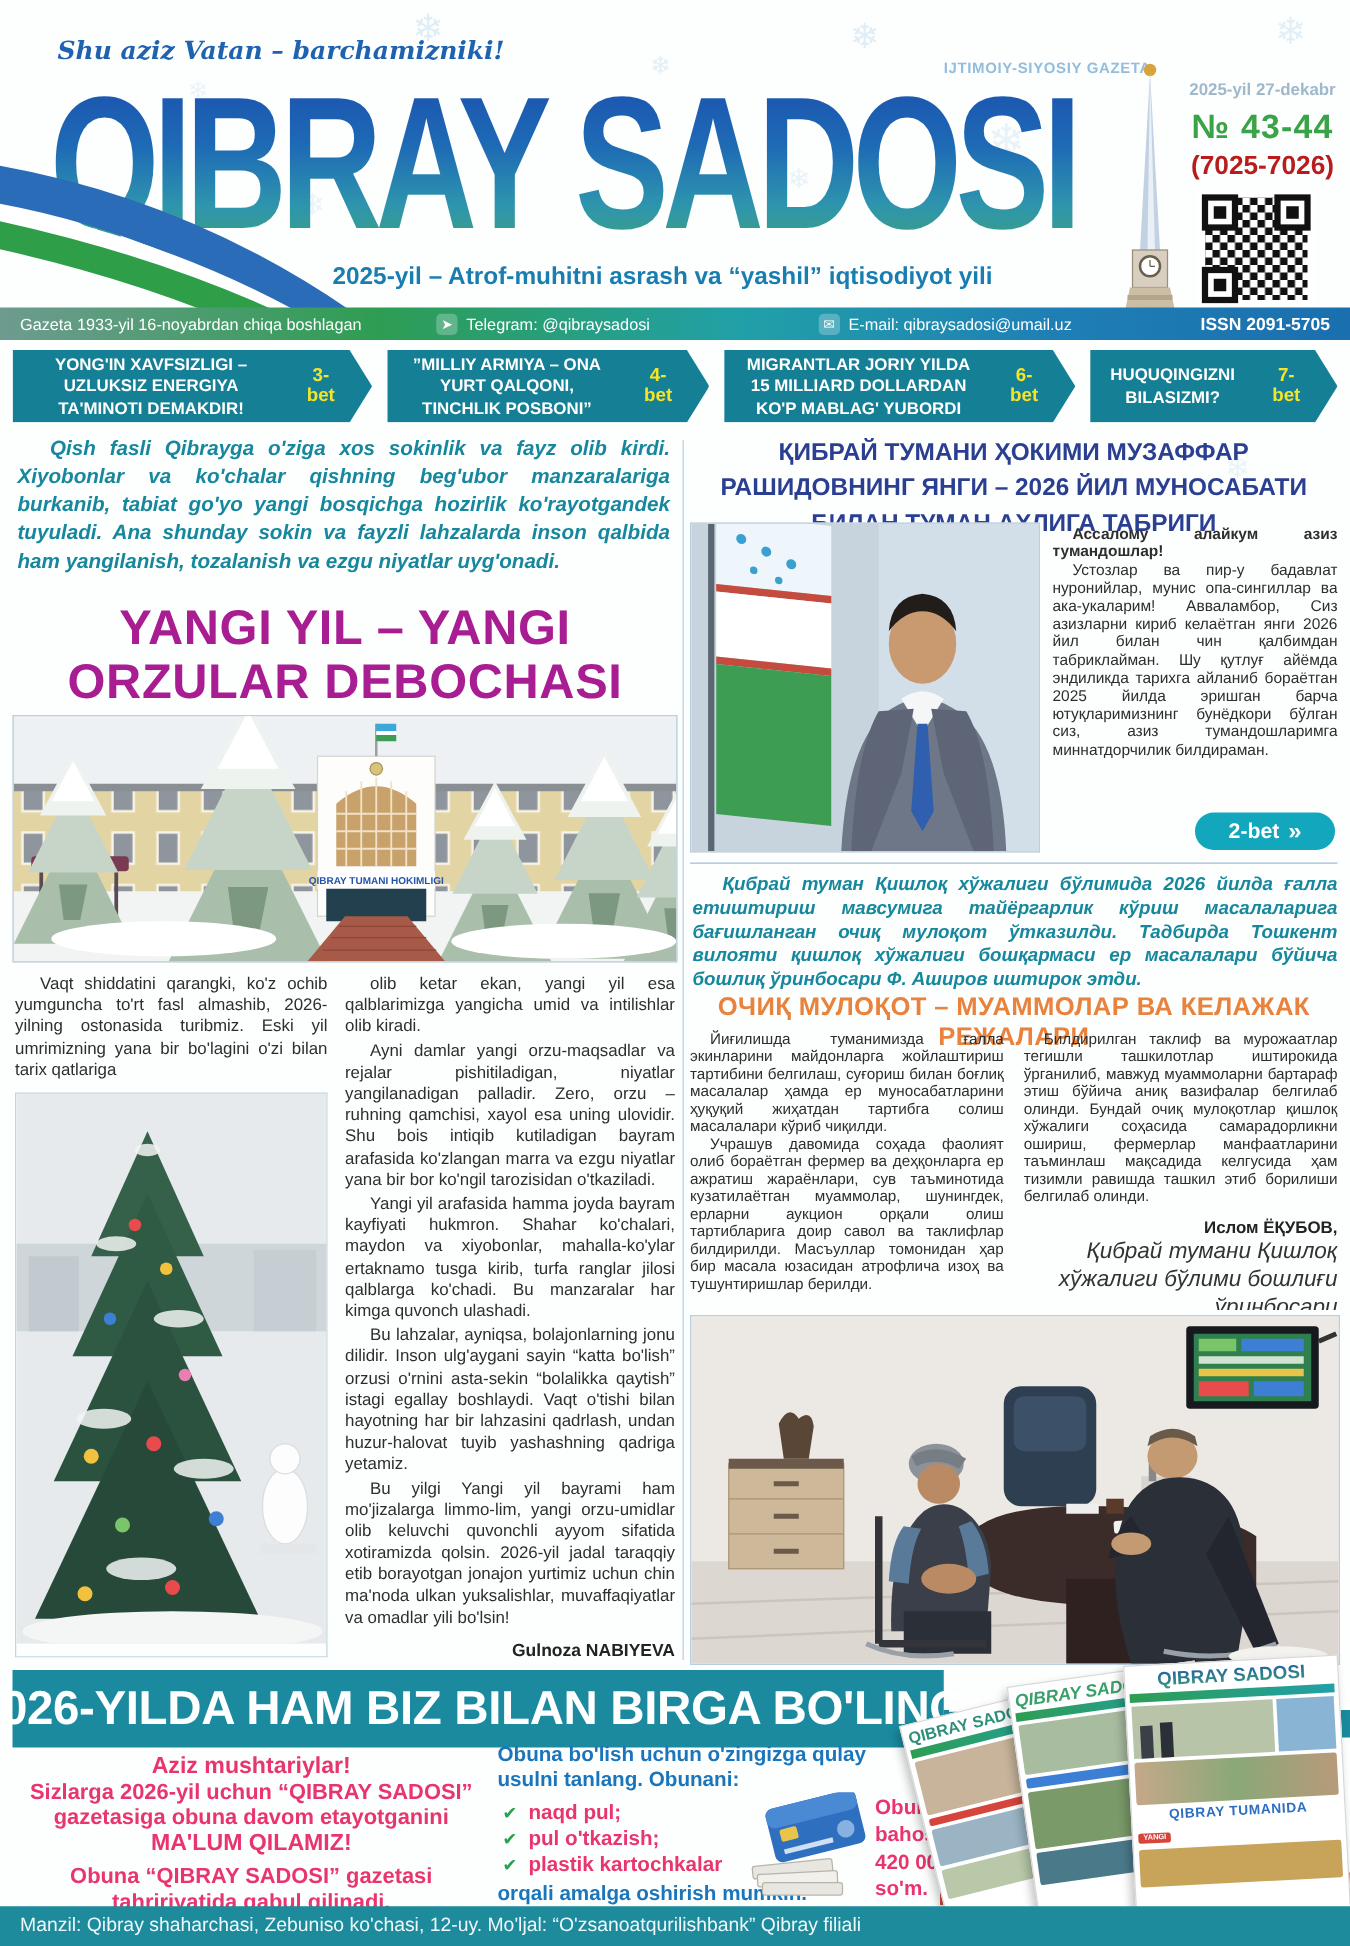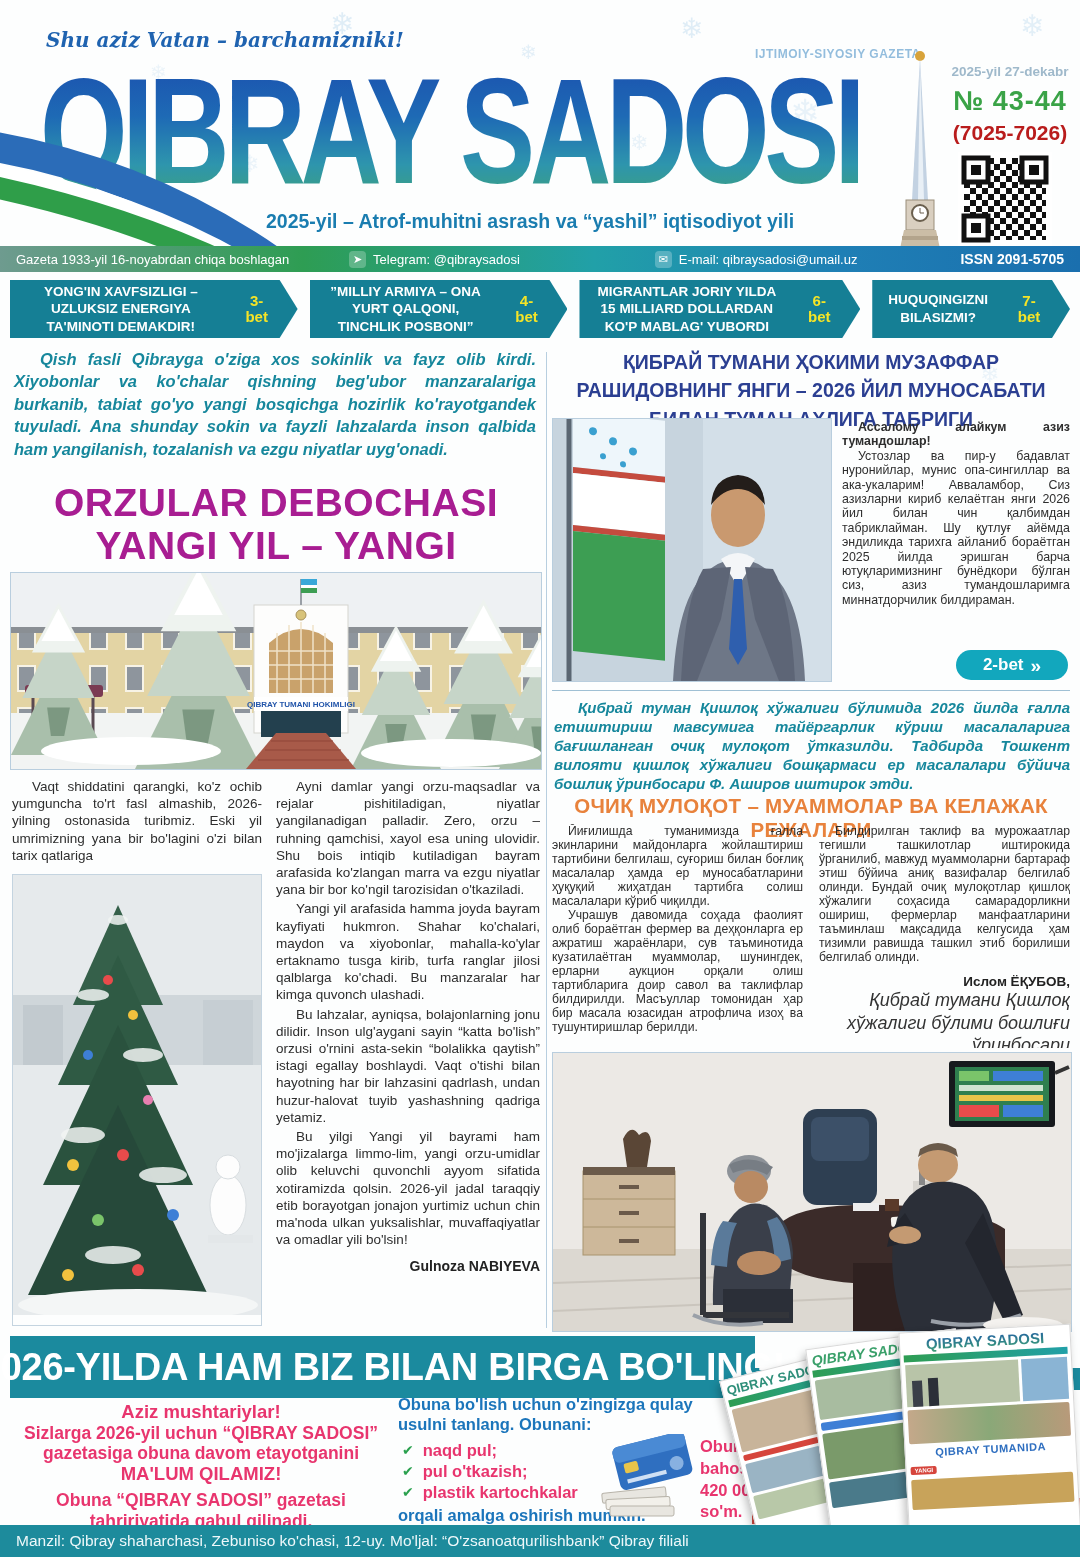--- a/index.html
+++ b/index.html
@@ -202,22 +202,22 @@
     <div class="teaser" style="flex:0.62">
       <div class="tt">HUQUQINGIZNI BILASIZMI?</div>
       <div class="pg">7-bet</div>
     </div>
   </div>
 
   <div class="abs vrule"></div>
 
   <div class="abs intro">Qish fasli Qibrayga o'ziga xos sokinlik va fayz olib kirdi. Xiyobonlar va ko'chalar qishning beg'ubor manzaralariga burkanib, tabiat go'yo yangi bosqichga hozirlik ko'rayotgandek tuyuladi. Ana shunday sokin va fayzli lahzalarda inson qalbida ham yangilanish, tozalanish va ezgu niyatlar uyg'onadi.</div>
   <div class="abs headline-m">
+    <div>YANGI YIL – YANGI</div>
     <div>ORZULAR DEBOCHASI</div>
-    <div>YANGI YIL – YANGI</div>
   </div>
 
   <div class="abs photo building">
     <svg width="530" height="196" viewBox="0 0 530 196">
       <defs>
         <pattern id="win" width="36" height="42" patternUnits="userSpaceOnUse">
           <rect width="36" height="42" fill="#e3d4a4"></rect>
           <rect x="7" y="9" width="17" height="25" fill="#8e959d" stroke="#f7f3e6" stroke-width="2"></rect>
         </pattern>
         <g id="tr">
@@ -307,20 +307,21 @@
           <ellipse cx="125" cy="430" rx="120" ry="16" fill="#f4f6f6"></ellipse>
           <g fill="#fdfdfd" stroke="#d8dde0">
             <ellipse cx="215" cy="330" rx="18" ry="30"></ellipse>
             <circle cx="215" cy="292" r="12"></circle>
           </g>
           <rect x="195" y="360" width="45" height="8" fill="#e3e7e9"></rect>
         </svg>
       </div>
     </div>
     <div class="lcol2">
+      <p>olib ketar ekan, yangi yil esa qalblarimizga yangicha umid va intilishlar olib kiradi.</p>
       <p>Ayni damlar yangi orzu-maqsadlar va rejalar pishitiladigan, niyatlar yangilanadigan palladir. Zero, orzu – ruhning qamchisi, xayol esa uning ulovidir. Shu bois intiqib kutiladigan bayram arafasida ko'zlangan marra va ezgu niyatlar yana bir bor ko'ngil tarozisidan o'tkaziladi.</p>
       <p>Yangi yil arafasida hamma joyda bayram kayfiyati hukmron. Shahar ko'chalari, maydon va xiyobonlar, mahalla-ko'ylar ertaknamo tusga kirib, turfa ranglar jilosi qalblarga ko'chadi. Bu manzaralar har kimga quvonch ulashadi.</p>
       <p>Bu lahzalar, ayniqsa, bolajonlarning jonu dilidir. Inson ulg'aygani sayin “katta bo'lish” orzusi o'rnini asta-sekin “bolalikka qaytish” istagi egallay boshlaydi. Vaqt o'tishi bilan hayotning har bir lahzasini qadrlash, undan huzur-halovat tuyib yashashning qadriga yetamiz.</p>
       <p>Bu yilgi Yangi yil bayrami ham mo'jizalarga limmo-lim, yangi orzu-umidlar olib keluvchi quvonchli ayyom sifatida xotiramizda qolsin. 2026-yil jadal taraqqiy etib borayotgan jonajon yurtimiz uchun chin ma'noda ulkan yuksalishlar, muvaffaqiyatlar va omadlar yili bo'lsin!</p>
       <div class="byline-l">Gulnoza NABIYEVA</div>
     </div>
   </div>
 
   <div class="abs headline-b">ҚИБРАЙ ТУМАНИ ҲОКИМИ МУЗАФФАР РАШИДОВНИНГ ЯНГИ – 2026 ЙИЛ МУНОСАБАТИ БИЛАН ТУМАН АҲЛИГА ТАБРИГИ</div>
 

